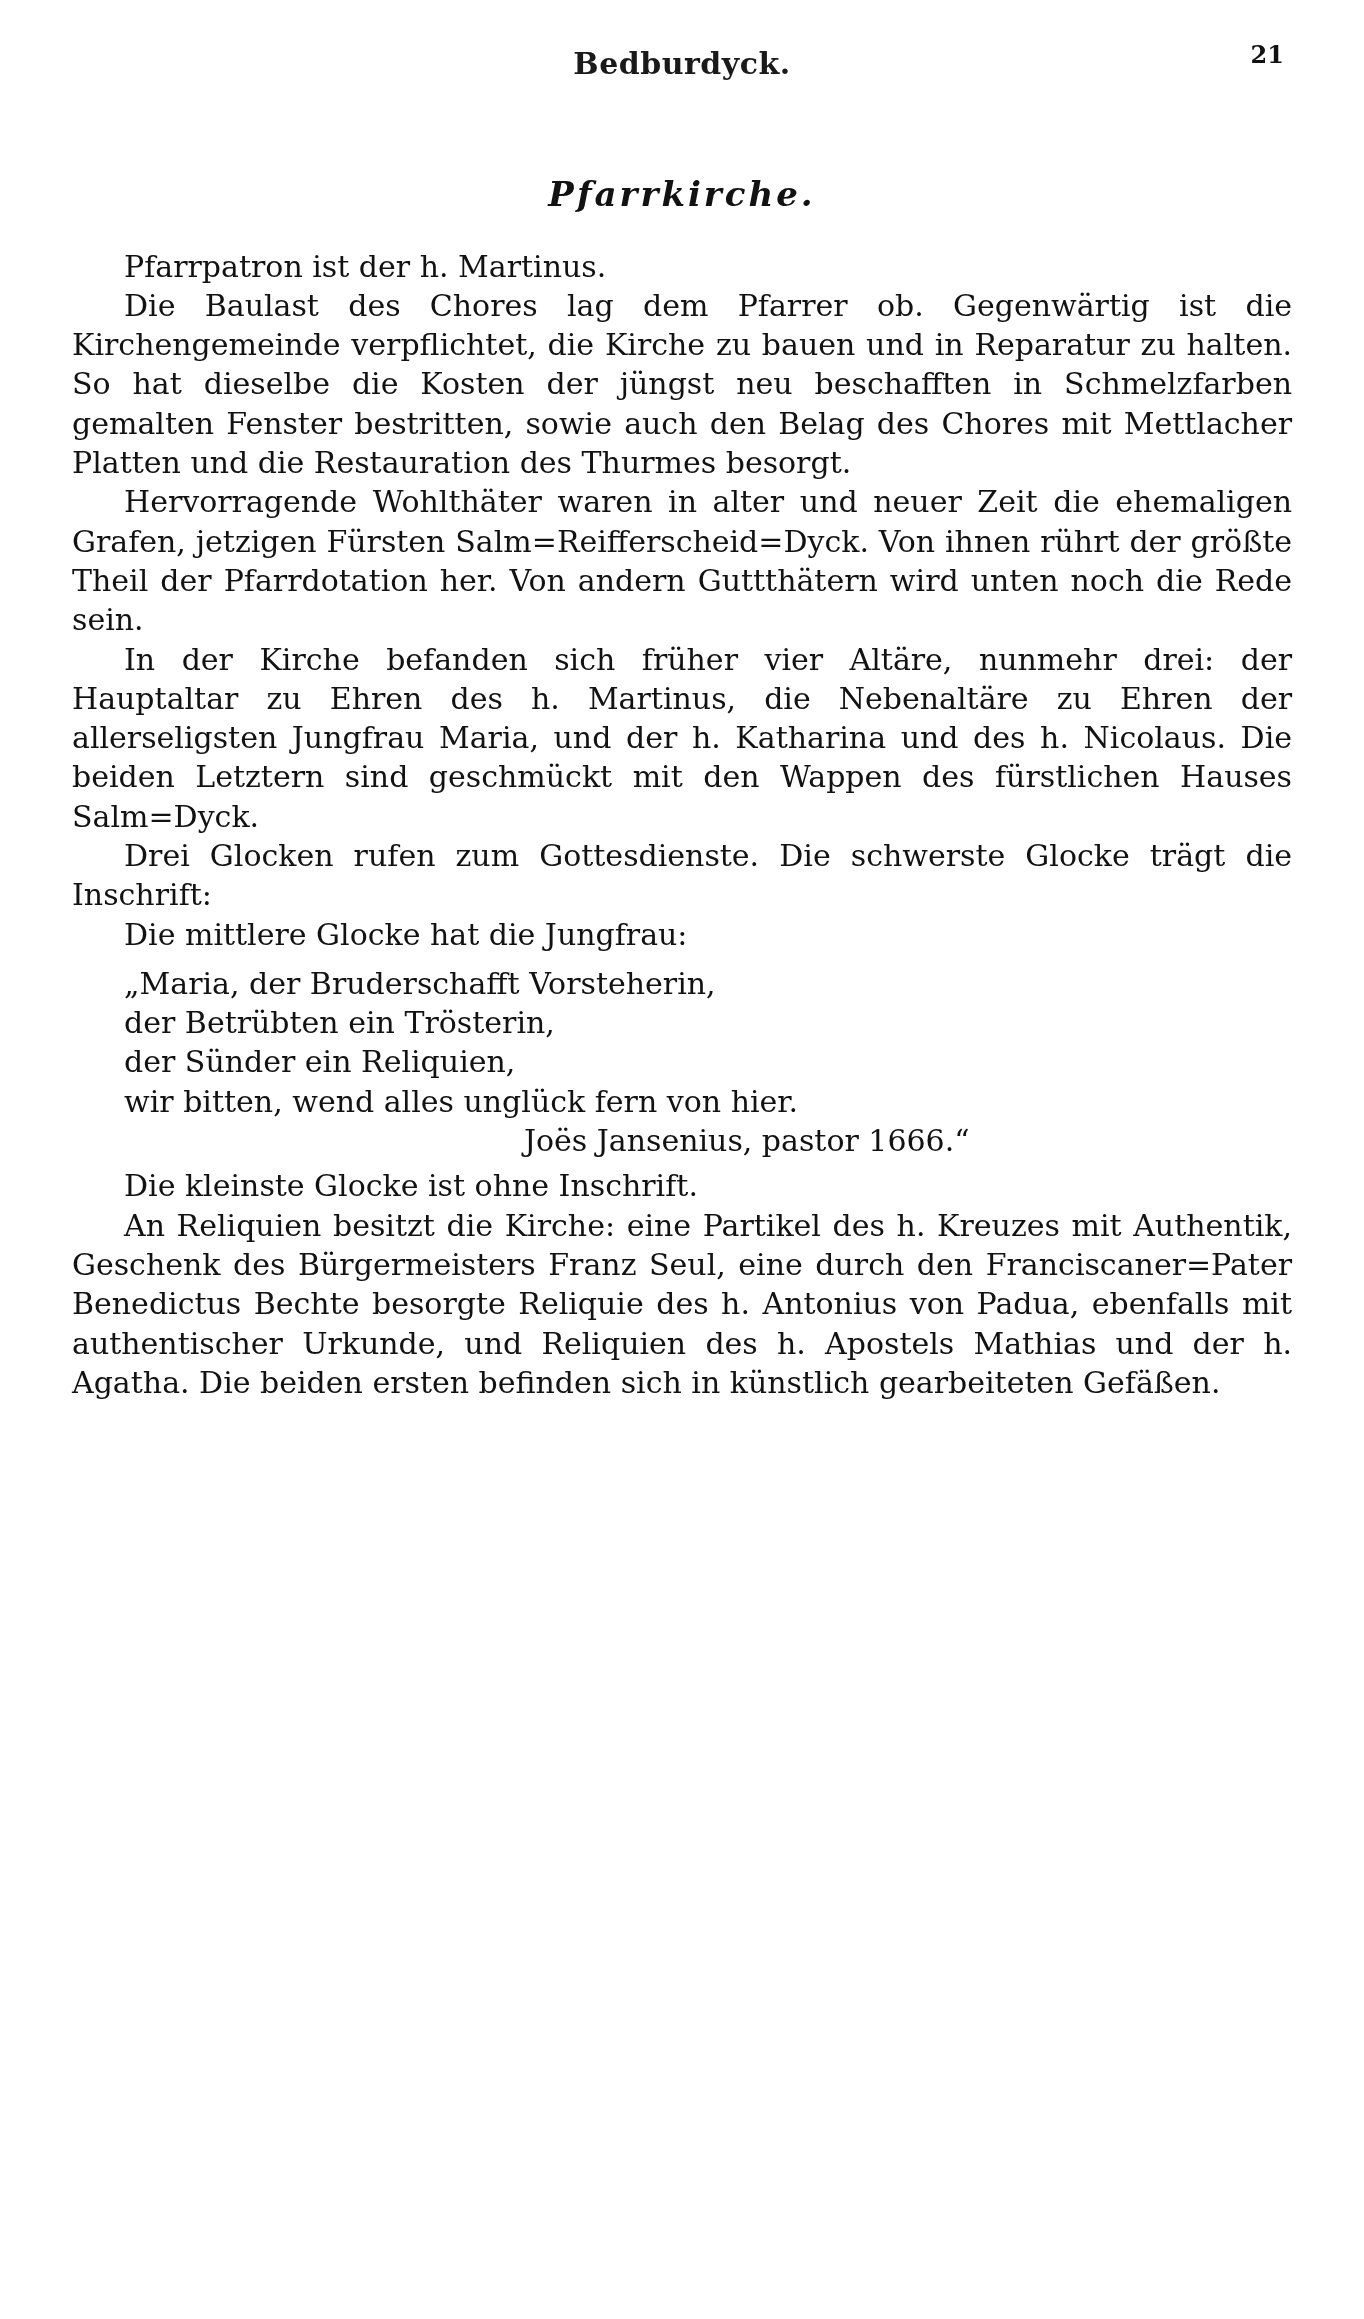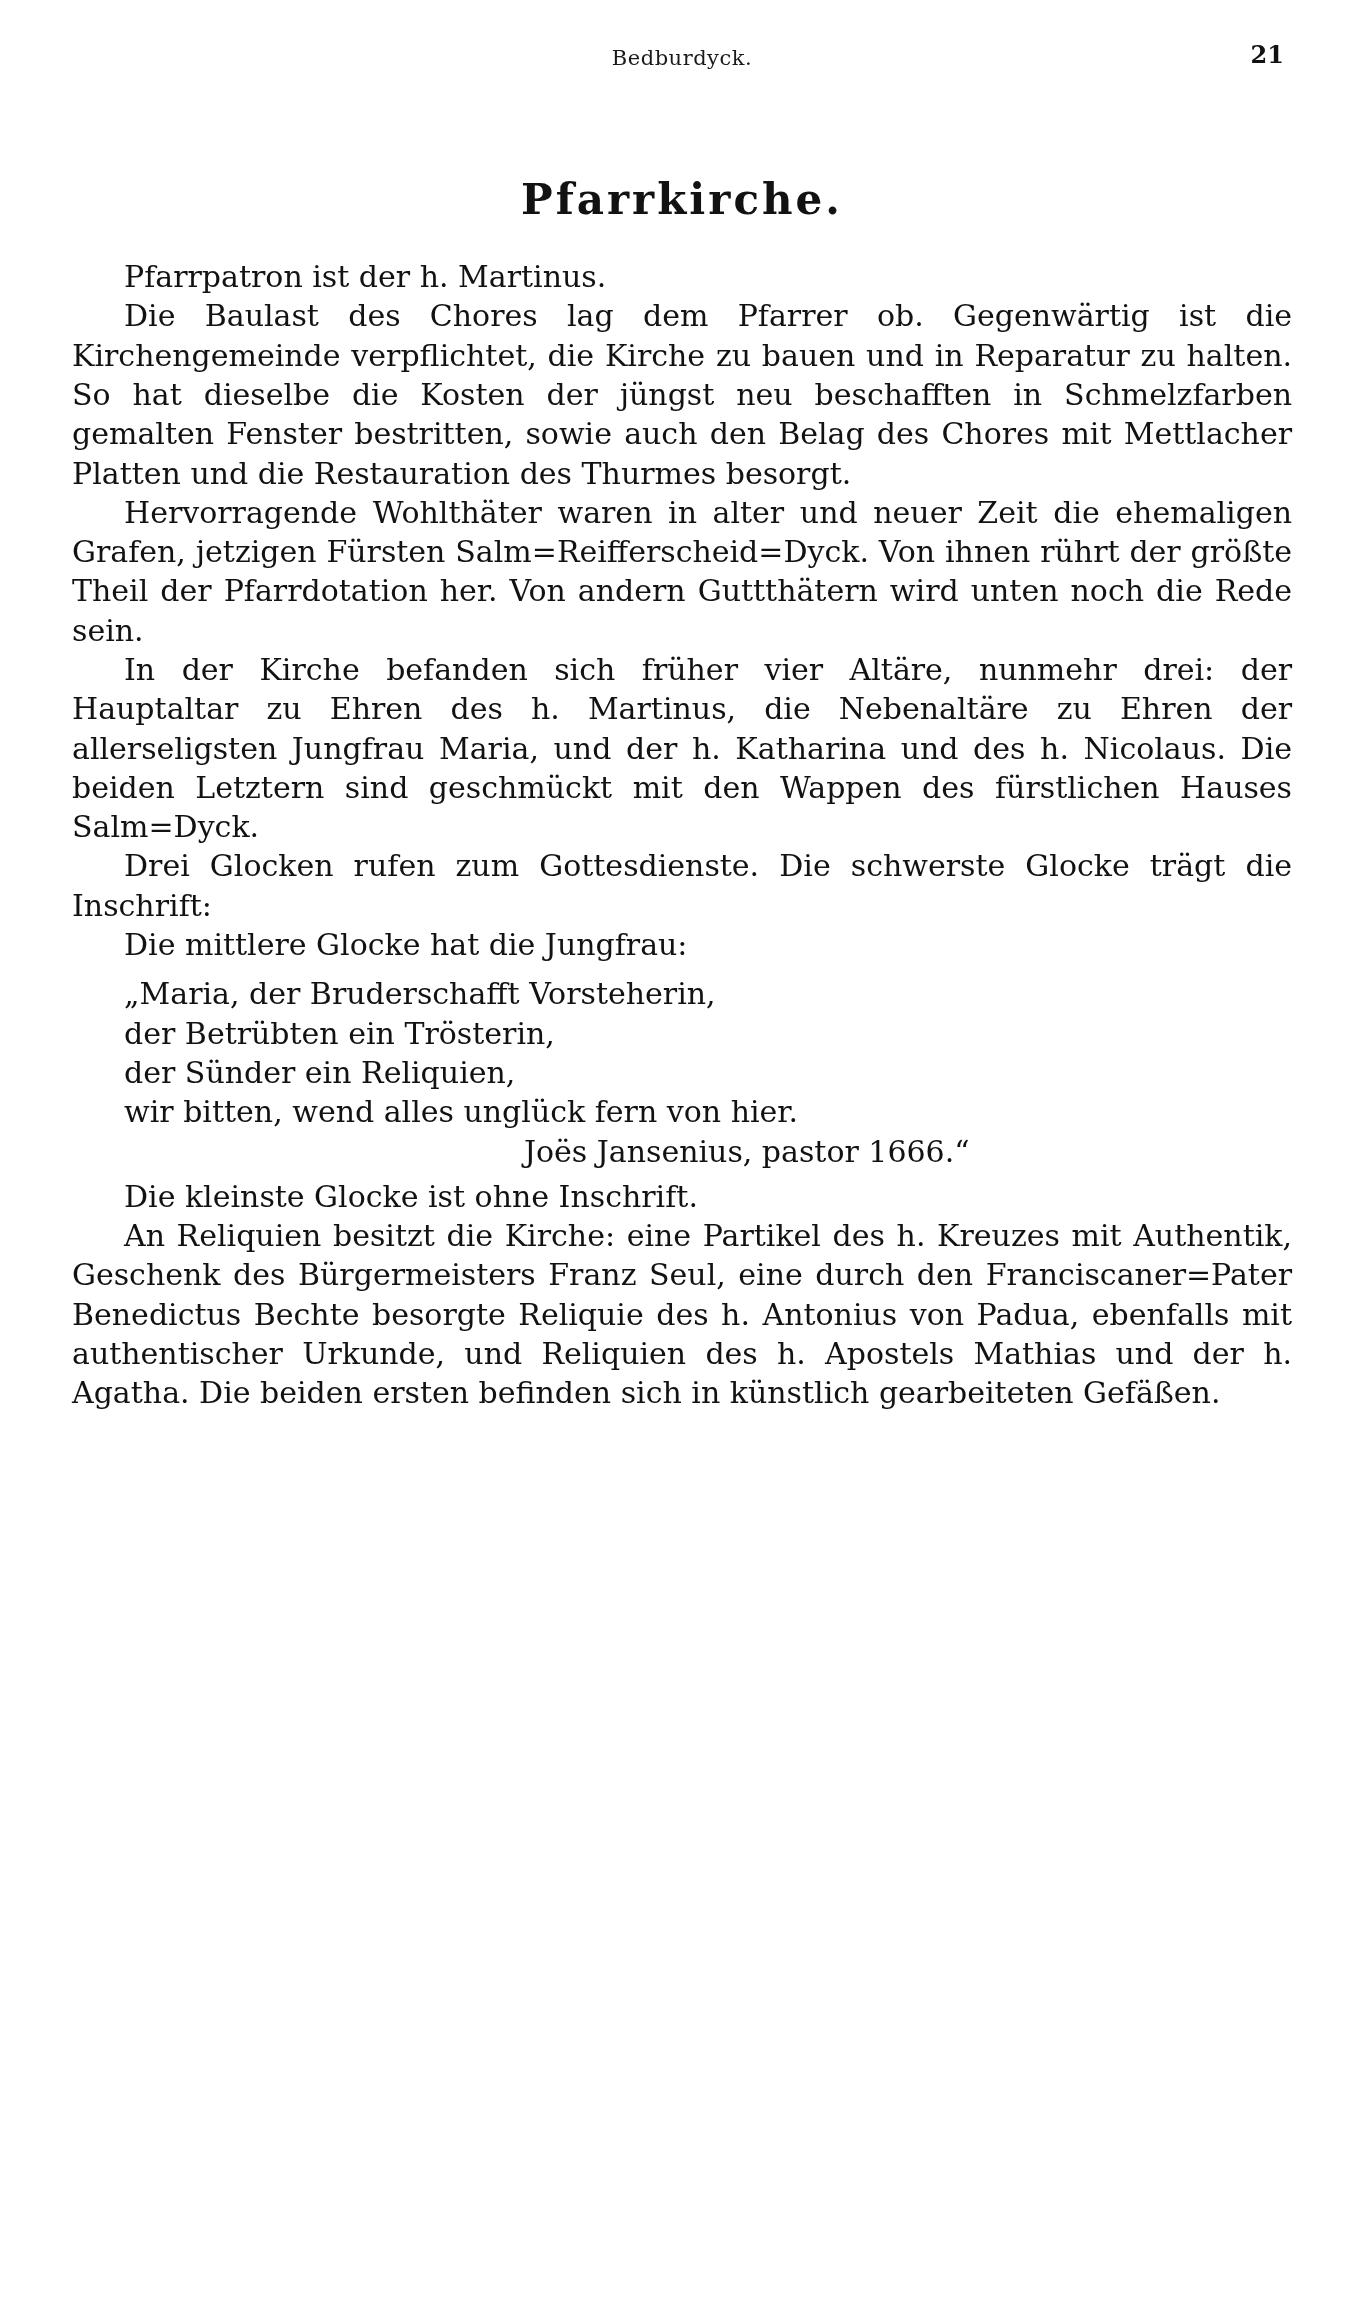--- a/index.html
+++ b/index.html
@@ -23,22 +23,22 @@
   }
   .header {
     position: relative;
     height: 70px;
     margin: 0 80px 0 80px;
     padding-top: 46px;
   }
   .running-head {
     text-align: center;
     font-family: "DejaVu Serif", serif;
-    font-weight: normal;
-    font-size: 21px;
+    font-weight: bold;
+    font-size: 30px;
     letter-spacing: 0.5px;
     color: #1a1a1a;
   }
   .folio {
     position: absolute;
     right: 0;
     top: 40px;
     font-family: "DejaVu Serif", serif;
     font-weight: bold;
     font-size: 24px;
@@ -47,24 +47,25 @@
   .content {
     margin: 0 72px 0 72px;
     font-size: 30px;
     line-height: 1.31;
     text-align: justify;
     color: #121212;
   }
   .section-title {
     text-align: center;
     font-weight: bold;
-    font-size: 42px;
+    font-size: 34px;
     letter-spacing: 3px;
     margin-top: 56px;
     margin-bottom: 30px;
+    font-style: italic;
   }
   p.para {
     margin: 0 0 0 0;
     text-indent: 52px;
     text-align: justify;
     hyphens: none;
   }
   .verse-block {
     margin: 10px 0 6px 0;
   }

